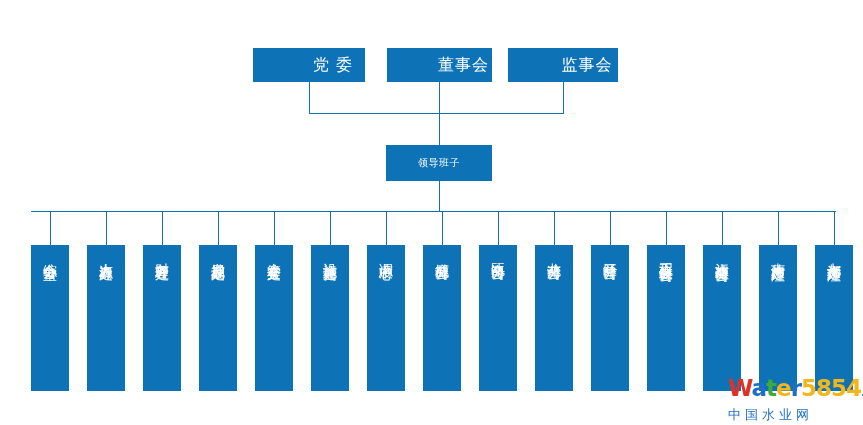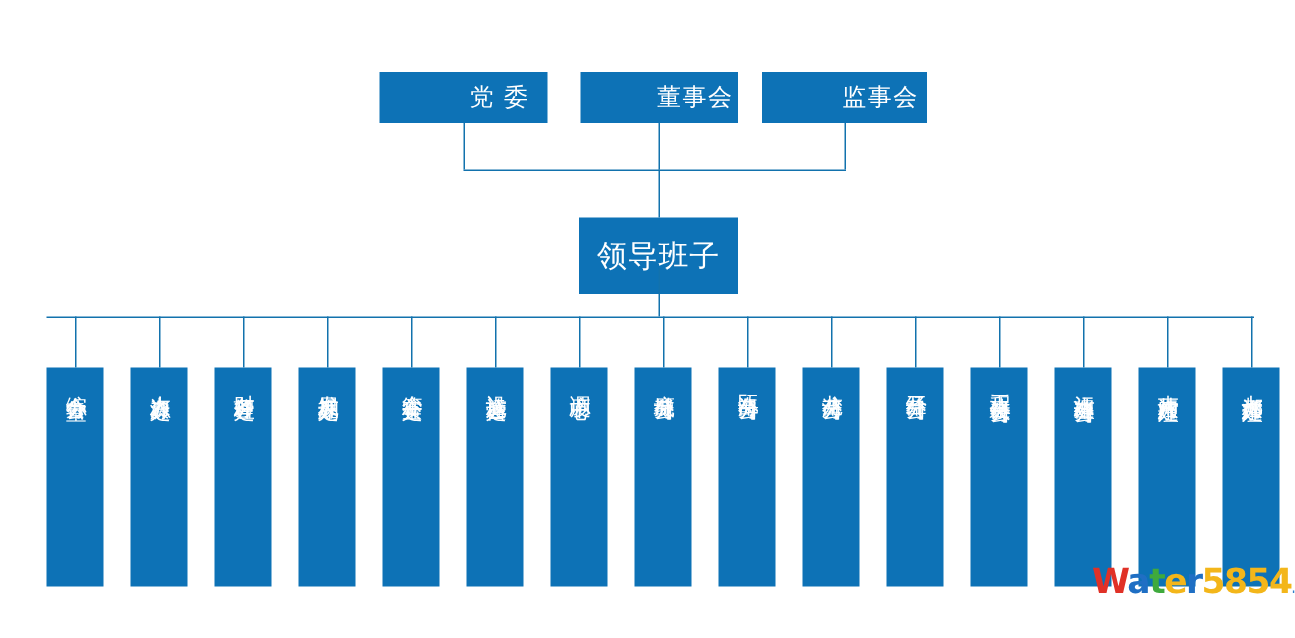--- a/index.html
+++ b/index.html
@@ -29,22 +29,22 @@
     align-items: center;
     justify-content: center;
   }
   .node-top {
     height: 34px;
     font-size: 16px;
     letter-spacing: 1px;
     padding-left: 48px;
   }
   .node-mid {
-    height: 51px;
-    font-size: 20px;
+    height: 36px;
+    font-size: 10px;
     letter-spacing: 0.5px;
   }
   .node-leaf {
     width: 38px;
     height: 146px;
     top: 245px;
     font-size: 14px;
     line-height: 1.06;
     align-items: flex-start;
     justify-content: center;
@@ -192,15 +192,16 @@
   </div>
   <div class="node node-leaf" style="left:759px;">
     <span class="vlabel">南片污水处理厂</span>
   </div>
   <div class="node node-leaf" style="left:815px;">
     <span class="vlabel">七都污水处理厂</span>
   </div>
 
   <div id="watermark">
     <div id="wm-word"><span class="wm-red">W</span><span class="wm-blue">a</span><span class="wm-green">t</span><span class="wm-yellow">e</span><span class="wm-blue">r</span><span class="wm-yellow">5854</span><span id="wm-com">.com</span></div>
+    <div id="wm-cn">中国水业网</div>
   </div>
 
 </div>
 
 </body></html>

